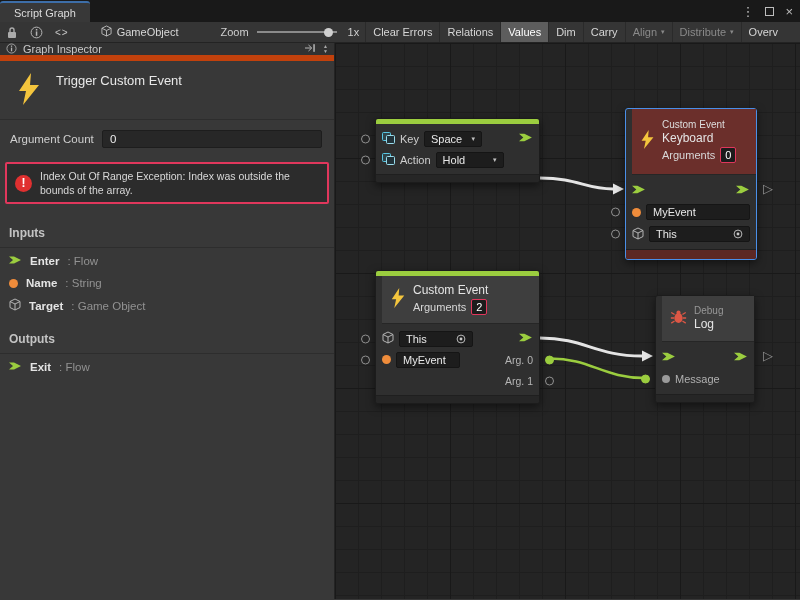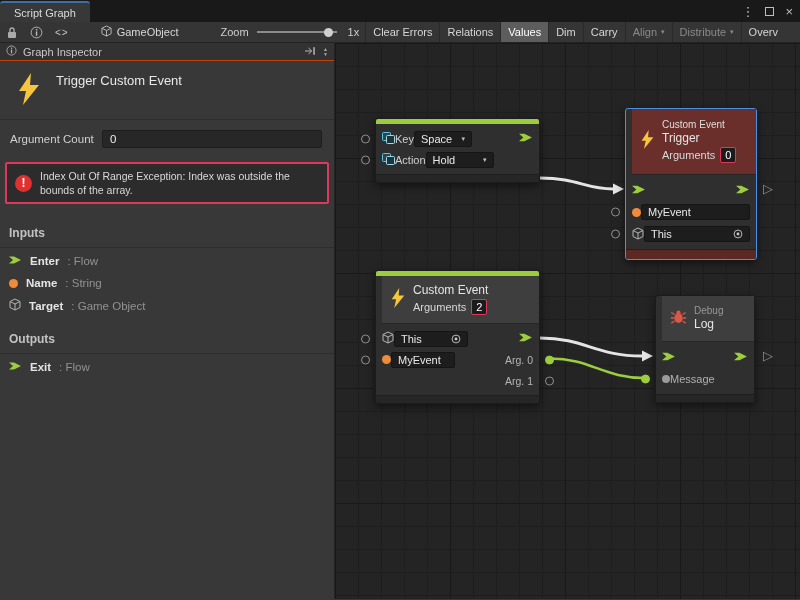--- a/index.html
+++ b/index.html
@@ -27,21 +27,21 @@
   .tb-btn.active { background:#5d5d5d; color:#ffffff; }
   .tb-btn.disabled { color:#8a8a8a; }
   .tb-btn.last { flex:1; overflow:hidden; }
   .caret { font-size:7px; margin-left:4px; }
 
   
   .main { display:flex; height:556px; }
 
   
   .inspector { width:335px; background:#383838; border-right:1px solid #242424; font-size:11px; color:#cfcfcf; position:relative; }
-  .insp-header { height:18px; background:#323232; border-bottom:1px solid #c2410c; display:flex; align-items:center; gap:6px; padding:0 6px; color:#c9c9c9; }
+  .insp-header { height:18px; background:#323232; border-bottom:6px solid #c2410c; display:flex; align-items:center; gap:6px; padding:0 6px; color:#c9c9c9; }
   .ih-right { margin-left:auto; display:flex; align-items:center; gap:7px; }
   .spinner { display:flex; flex-direction:column; line-height:5px; font-size:5px; color:#aaa; }
   .insp-titleblock { display:flex; align-items:flex-start; gap:14px; padding:12px 12px 12px 16px; }
   .unit-title { font-size:13px; color:#e8e8e8; }
   .divider { height:1px; background:#2d2d2d; }
   .argrow { display:flex; align-items:center; padding:10px 12px 8px 10px; }
   .argrow .lbl { width:92px; color:#cfcfcf; font-size:11.5px; }
   .tinput { flex:1; height:18px; background:#272727; border:1px solid #1d1d1d; border-radius:2px; color:#ececec; font-size:11.5px; display:flex; align-items:center; padding:0 7px; }
   .errbox { margin:6px 5px 6px 5px; border:2px solid #e0375c; border-radius:2px; background:#2c2c2c; display:flex; align-items:center; gap:8px; padding:5px 8px; }
   .erricon { width:17px; height:17px; border-radius:50%; background:#e03030; color:#fff; font-size:12px; font-weight:bold; display:flex; align-items:center; justify-content:center; flex:none; }
@@ -69,21 +69,21 @@
   .strip { height:5px; background:#9bcd3f; border-radius:2px 2px 0 0; }
   .nhead { background:#3e3e3e; border-bottom:1px solid #262626; display:flex; align-items:center; gap:7px; padding:0 8px;margin-left:6px; }
   .nhead.red { background:#6b2f2b; }
   .ntxt { display:flex; flex-direction:column; justify-content:center; }
   .ntitle { font-size:12px; color:#e4e4e4; line-height:15px; }
   .nsub { font-size:10px; color:#979797; line-height:12px; }
   .nkicker { font-size:10px; color:#dedede; line-height:12px; }
   .argsline { display:flex; align-items:center; gap:5px; font-size:11px; color:#d8d8d8; line-height:18px; }
   .argbox { background:#1b1b1b; border:1.5px solid #e0375c; border-radius:2px; color:#fff; font-size:11px; padding:0 4px; height:16px; display:inline-flex; align-items:center; }
   .nbody { padding:4px 6px; background:#2f2f2f; }
-  .nrow { height:21px; display:flex; align-items:center; position:relative; font-size:11px; color:#cfcfcf; }
+  .nrow { height:21px; display:flex; align-items:center; gap:5px; position:relative; font-size:11px; color:#cfcfcf; }
   .nrow.tall { height:22px; }
   .nfoot { height:8px; background:#262626; border-top:1px solid #1f1f1f; border-radius:0 0 2px 2px; }
   .nfoot.red { background:#5c2824; height:10px; }
   .flex { flex:1; }
   .field { background:#1d1d1d; border:1px solid #151515; border-radius:2px; height:16px; display:inline-flex; align-items:center; gap:4px; padding:0 6px; color:#e8e8e8; font-size:11px; }
   .field .caret { font-size:7px; color:#c0c0c0; }
   .field.grow { flex:1; justify-content:flex-start; }
   .field .tgt { margin-left:auto; display:flex; }
   .port { position:absolute; width:9px; height:9px; border-radius:50%; border:1px solid #909090; background:transparent; top:50%; transform:translateY(-50%); }
   .port.left { left:-21px; }
@@ -283,21 +283,21 @@
 
     <div class="node selected" style="left:290px;top:65px;width:132px">
       <div class="nhead red" style="height:66px">
         <span>
           <svg width="15" height="19" viewBox="0 0 12 16">
               <path d="M7 0 L1 9 L4.5 9 L3 16 L11 6 L6.5 6 Z" fill="#f4c53d"></path>
             </svg>
         </span>
         <div class="ntxt">
           <div class="nkicker">Custom Event</div>
-          <div class="ntitle">Trigger</div>
+          <div class="ntitle">Keyboard</div>
           <div class="argsline">
             <span>Arguments</span>
             <span class="argbox">0</span>
           </div>
         </div>
       </div>
       <div class="nbody">
         <div class="nrow tall">
           <span><svg width="14" height="13" viewBox="0 0 13 12">
                 <path d="M0 2.5 H5 L12 6 L5 9.5 H0 L4 6 Z" fill="#9bcd3f"></path>

